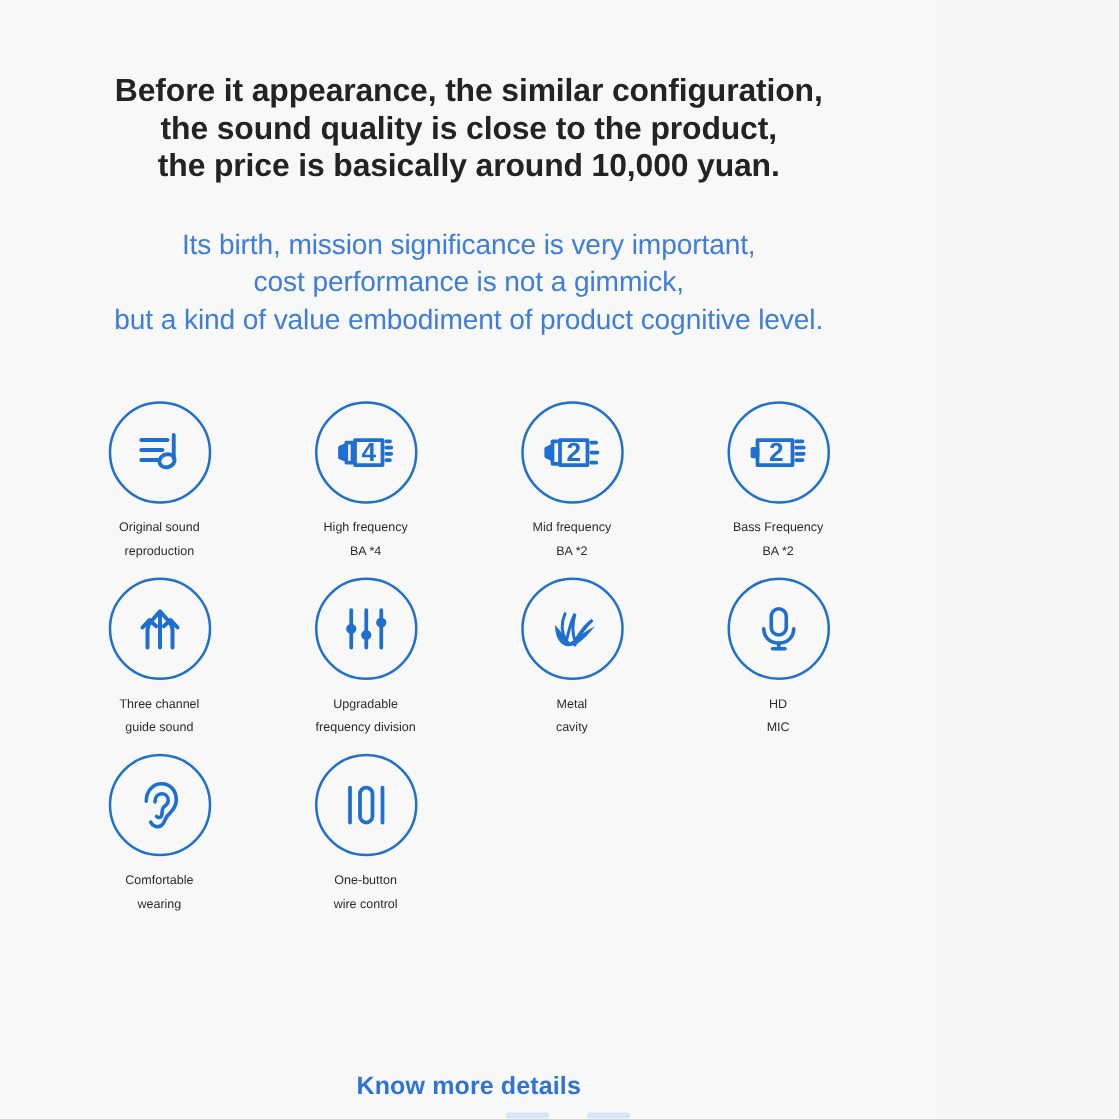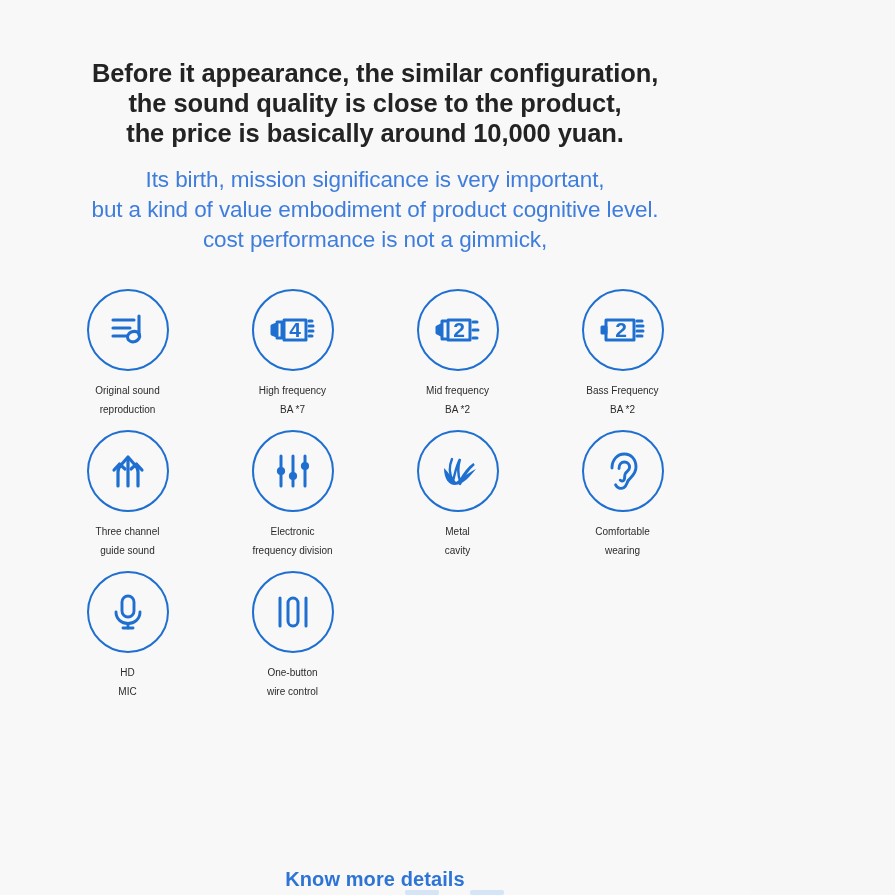--- a/index.html
+++ b/index.html
@@ -29,21 +29,21 @@
     color: #232323;
     font-size: 25.5px;
     font-weight: bold;
     line-height: 30px;
     letter-spacing: -0.1px;
   }
   .headline .ln { display: block; white-space: nowrap; }
 
   
   .subhead {
-    margin: 0;
+    margin: 16px;
     padding: 17px 40px 0 40px;
     text-align: center;
     color: #3f7ddd;
     font-size: 22.5px;
     font-weight: normal;
     line-height: 30px;
     letter-spacing: -0.1px;
   }
   .subhead .ln { display: block; white-space: nowrap; }
 
@@ -80,21 +80,21 @@
     font-size: 10px;
     line-height: 18.5px;
     white-space: pre-line;
   }
 
   
   .footer {
     position: absolute;
     left: 0;
     right: 0;
-    bottom: 4px;
+    bottom: 14px;
     text-align: center;
   }
   .more-link {
     display: inline-block;
     color: #2d74d6;
     font-size: 20px;
     font-weight: bold;
     text-decoration: none;
     letter-spacing: 0.1px;
   }
@@ -124,22 +124,22 @@
 <div class="page">
 
   <h1 class="headline">
     <span class="ln">Before it appearance, the similar configuration,</span>
     <span class="ln">the sound quality is close to the product,</span>
     <span class="ln">the price is basically around 10,000 yuan.</span>
   </h1>
 
   <p class="subhead">
     <span class="ln">Its birth, mission significance is very important,</span>
+    <span class="ln">cost performance is not a gimmick,</span>
     <span class="ln">but a kind of value embodiment of product cognitive level.</span>
-    <span class="ln">cost performance is not a gimmick,</span>
   </p>
 
   <div class="grid">
 
     <div class="cell">
       <div class="badge">
         <span>
           <svg width="46" height="46" viewBox="0 0 46 46" fill="none" stroke="#1f6fd0" stroke-width="3.1" stroke-linecap="round">
             <line x1="8" y1="13" x2="29" y2="13"></line>
             <line x1="8" y1="21" x2="25" y2="21"></line>
@@ -159,21 +159,21 @@
           <svg width="50" height="40" viewBox="0 0 50 40" fill="none" stroke="#1f6fd0" stroke-width="3" stroke-linejoin="round" stroke-linecap="round">
             <path d="M4 16 L4 24 L9 26 L9 14 Z" fill="#1f6fd0"></path>
             <path d="M9 12 L14 12 L14 28 L9 28"></path>
             <path d="M16 10 L16 30 L38 30 L38 10 Z"></path>
             <path d="M41 11 L44 11 M41 16 L45 16 M41 21 L45 21 M41 26 L44 26"></path>
             <text x="27" y="27" font-family="Liberation Sans, sans-serif" font-size="21" font-weight="bold" fill="#1f6fd0" stroke="none" text-anchor="middle">4</text>
           </svg>
         </span>
       </div>
       <div class="cap">High frequency
-BA *7</div>
+BA *4</div>
     </div>
 
     <div class="cell">
       <div class="badge">
         <span>
           <svg width="50" height="40" viewBox="0 0 50 40" fill="none" stroke="#1f6fd0" stroke-width="3" stroke-linejoin="round" stroke-linecap="round">
             <path d="M4 17 L4 23 L8 25 L8 15 Z" fill="#1f6fd0"></path>
             <path d="M13 11 L9 11 L9 29 L13 29"></path>
             <path d="M15 10 L15 30 L37 30 L37 10 Z"></path>
             <path d="M40 12 L44 12 M40 20 L45 20 M40 28 L44 28"></path>
@@ -223,73 +223,73 @@
           <svg width="46" height="46" viewBox="0 0 46 46" fill="none" stroke="#1f6fd0" stroke-width="3" stroke-linecap="round">
             <line x1="11" y1="8" x2="11" y2="38"></line>
             <line x1="23" y1="8" x2="23" y2="38"></line>
             <line x1="35" y1="8" x2="35" y2="38"></line>
             <circle cx="11" cy="23" r="4.1" fill="#1f6fd0" stroke="none"></circle>
             <circle cx="23" cy="28" r="4.1" fill="#1f6fd0" stroke="none"></circle>
             <circle cx="35" cy="18" r="4.1" fill="#1f6fd0" stroke="none"></circle>
           </svg>
         </span>
       </div>
-      <div class="cap">Electronic
+      <div class="cap">Upgradable
 frequency division</div>
     </div>
 
     <div class="cell">
       <div class="badge">
         <span>
           <svg width="46" height="46" viewBox="0 0 46 46" fill="none">
             <path d="M9 20 C9 31 14 37 20 37 C28 37 35 28 41 21
                      C33 25 26 31 21 34 C17 30 14 25 9 20 Z" fill="#1f6fd0"></path>
             <path d="M17 11 C14 18 14 26 18 33 C20 26 21 18 25 11
                      C23 18 23 27 25 33 C29 26 33 20 39 16
                      C32 22 28 29 25 36" stroke="#1f6fd0" stroke-width="2.4" fill="none" stroke-linecap="round"></path>
           </svg>
         </span>
       </div>
       <div class="cap">Metal
 cavity</div>
     </div>
 
+
+    <div class="cell">
+      <div class="badge">
+        <span>
+          <svg width="46" height="46" viewBox="0 0 46 46" fill="none" stroke="#1f6fd0" stroke-width="2.9" stroke-linecap="round" stroke-linejoin="round">
+            <rect x="17" y="7" width="12" height="21" rx="6"></rect>
+            <path d="M11 23 C11 30 16.4 34.5 23 34.5 C29.6 34.5 35 30 35 23"></path>
+            <line x1="23" y1="34.5" x2="23" y2="39"></line>
+            <line x1="18" y1="39" x2="28" y2="39"></line>
+          </svg>
+        </span>
+      </div>
+      <div class="cap">HD
+MIC</div>
+    </div>
 
     <div class="cell">
       <div class="badge">
         <span>
           <svg width="46" height="46" viewBox="0 0 46 46" fill="none" stroke="#1f6fd0" stroke-width="2.9" stroke-linecap="round" stroke-linejoin="round">
             <path d="M12 20 C12 11.7 17.4 6 24.3 6 C31.2 6 36 11.4 36 19
                      C36 26 31 29 28.6 32 C26.8 34.2 27 37.5 24 39.5
                      C21 41.4 17 40 15.6 36.8"></path>
             <path d="M19 20.5 C19 16.5 21.4 14 24.4 14 C27.4 14 29.6 16.3 29.6 19.3
                      C29.6 22.6 26.4 23.6 25.3 25.6 C24.4 27.2 25 29.6 24.2 31.6
                      C23.5 33.2 21.4 33.6 20.3 32.2"></path>
           </svg>
         </span>
       </div>
       <div class="cap">Comfortable
 wearing</div>
     </div>
 
-    <div class="cell">
-      <div class="badge">
-        <span>
-          <svg width="46" height="46" viewBox="0 0 46 46" fill="none" stroke="#1f6fd0" stroke-width="2.9" stroke-linecap="round" stroke-linejoin="round">
-            <rect x="17" y="7" width="12" height="21" rx="6"></rect>
-            <path d="M11 23 C11 30 16.4 34.5 23 34.5 C29.6 34.5 35 30 35 23"></path>
-            <line x1="23" y1="34.5" x2="23" y2="39"></line>
-            <line x1="18" y1="39" x2="28" y2="39"></line>
-          </svg>
-        </span>
-      </div>
-      <div class="cap">HD
-MIC</div>
-    </div>
-
 
     <div class="cell">
       <div class="badge">
         <span>
           <svg width="46" height="46" viewBox="0 0 46 46" fill="none" stroke="#1f6fd0" stroke-width="3" stroke-linecap="round">
             <line x1="10" y1="9" x2="10" y2="37"></line>
             <line x1="36" y1="9" x2="36" y2="37"></line>
             <rect x="18" y="9" width="10" height="28" rx="5"></rect>
           </svg>
         </span>

